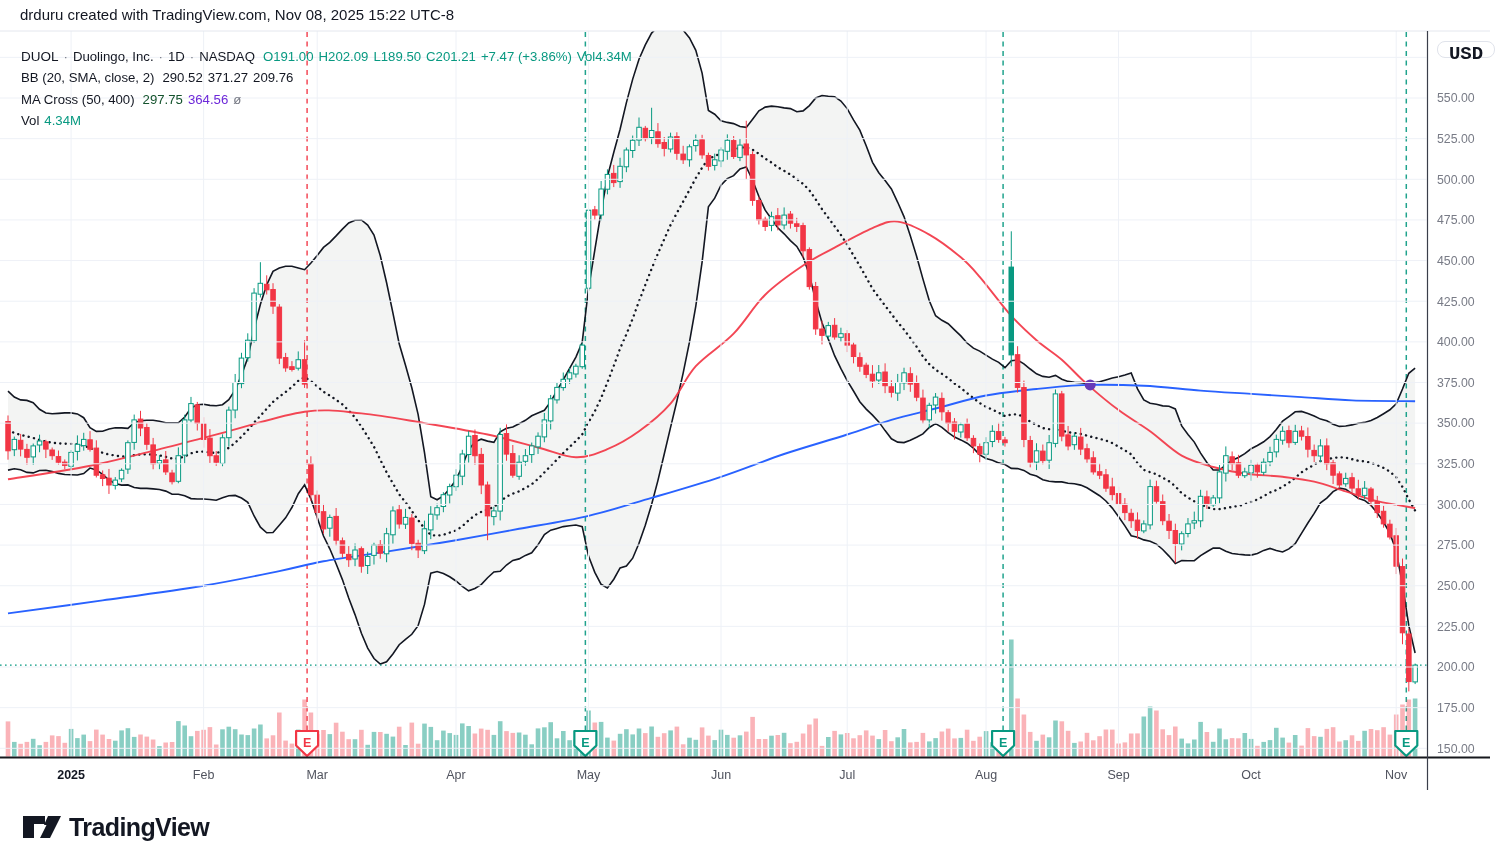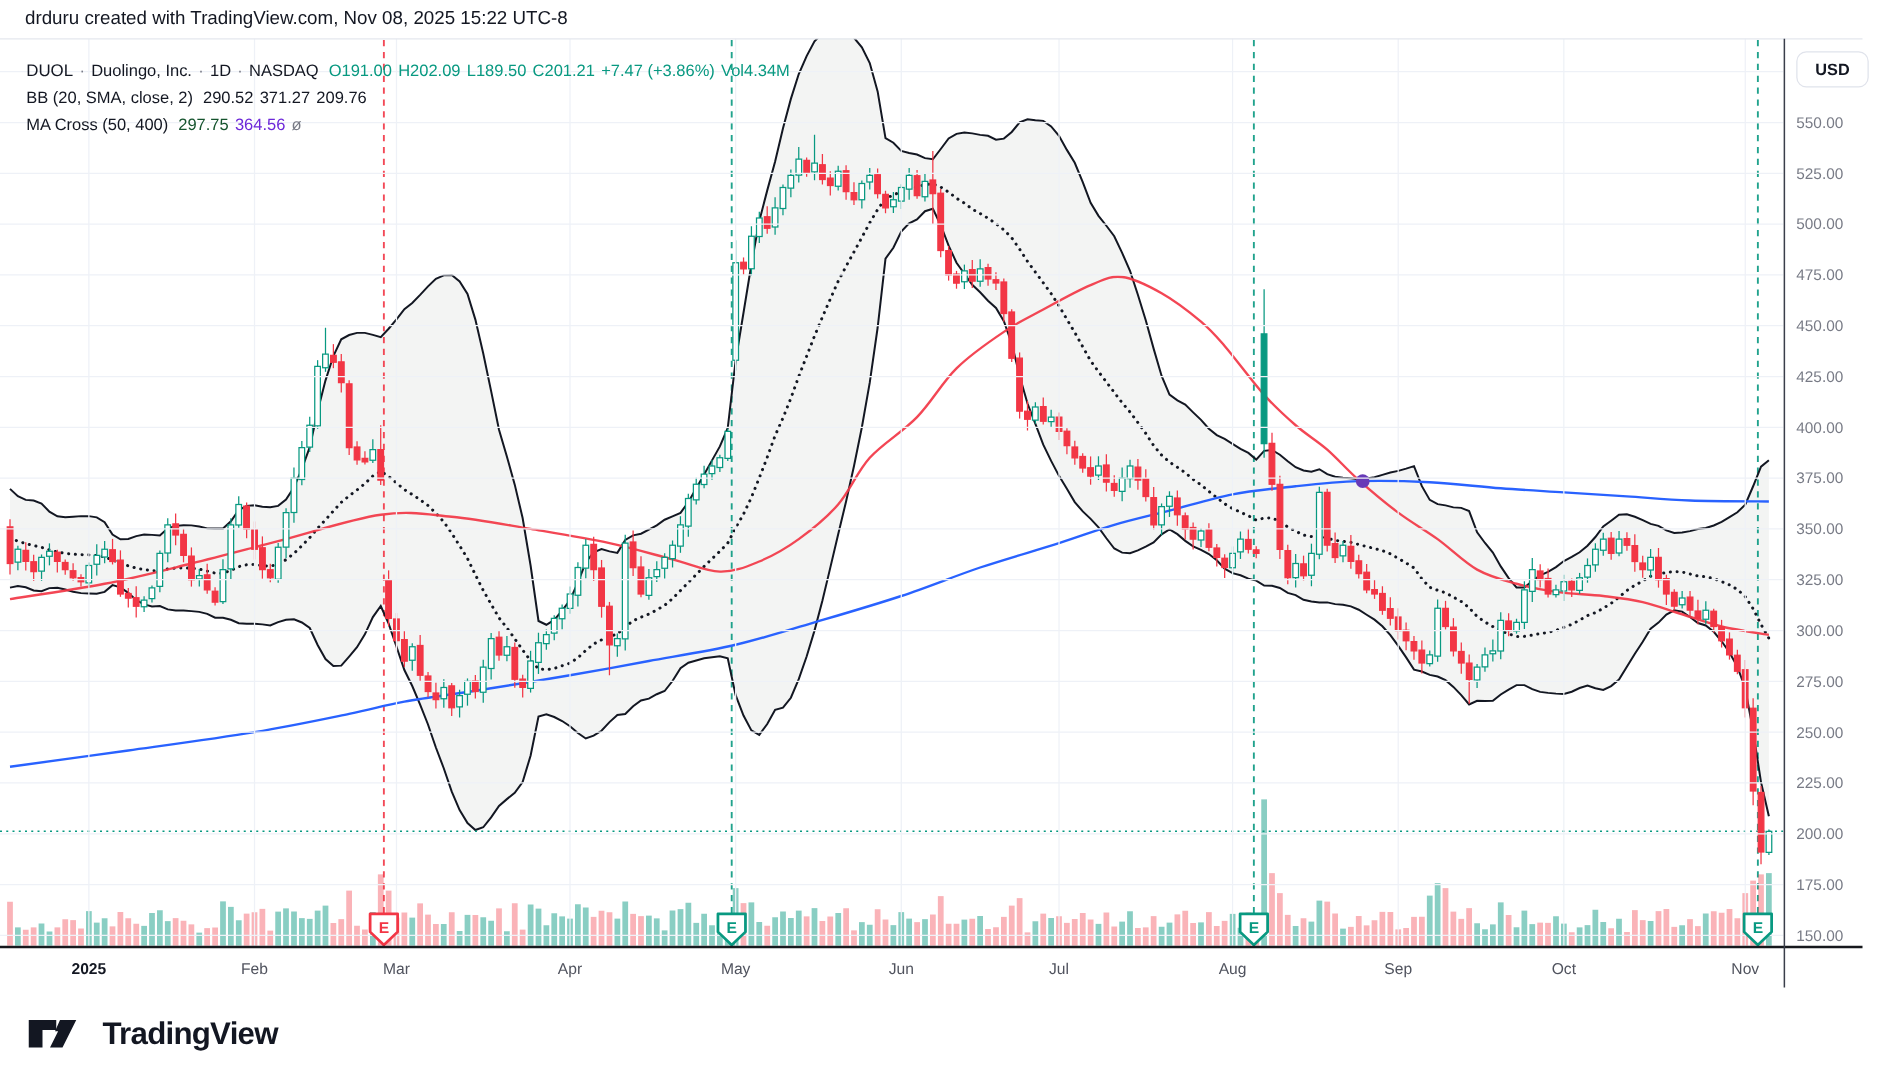--- a/index.html
+++ b/index.html
@@ -11,24 +11,24 @@
   .legend .row{height:21.5px;display:flex;align-items:flex-end;white-space:nowrap}
   .legend .sep{color:#787b86;margin:0 5px}
   .legend .sym{font-size:13.5px;color:#131722}
   .legend .g{color:#089981}
   .legend .r{color:#14532d}
   .legend .b{color:#6d28d9}
   .legend .gray{color:#787b86}
   .legend .bold{font-weight:400}
   .legend .gap{margin-left:8px}
   .legend .sgap{margin-left:5px}
-  .usd-btn{position:absolute;top:41px;left:1437px;width:58px;height:29px;background:#fff;
-           border:1px solid #e0e3eb;border-radius:8px;font-family:Liberation Sans, sans-serif;
-           font-size:13px;font-weight:600;color:#131722;z-index:6;cursor:pointer}
-  .footer{position:absolute;top:812px;left:21px;display:flex;align-items:center;gap:19px;z-index:5}
+  .usd-btn{position:absolute;top:41px;left:1437px;width:58px;height:17px;background:#fff;
+           border:1px solid #e0e3eb;border-radius:8px;font-family:Liberation Mono, monospace;
+           font-size:19px;font-weight:600;color:#131722;z-index:6;cursor:pointer}
+  .footer{position:absolute;top:812px;left:21px;display:flex;align-items:center;gap:6px;z-index:5}
   .brand{font-size:25px;font-weight:800;color:#131722;letter-spacing:-0.6px}
 </style>
 </head>
 <body>
 
 <div class="attr">drduru created with TradingView.com, Nov 08, 2025 15:22 UTC-8</div>
 
 <svg id="chart-svg" width="1510" height="800">
     <defs>
       <clipPath id="pane">
@@ -832,20 +832,24 @@
     <span class="bold gap">290.52</span>
     <span class="bold sgap">371.27</span>
     <span class="bold sgap">209.76</span>
   </div>
   <div class="row">
     <span>MA Cross (50, 400)</span>
     <span class="r gap">297.75</span>
     <span class="b sgap">364.56</span>
     <span class="gray sgap">ø</span>
   </div>
+  <div class="row">
+    <span>Vol</span>
+    <span class="g sgap">4.34M</span>
+  </div>
 </div>
 
 <button class="usd-btn">USD</button>
 
 <div class="footer">
   <svg width="42" height="30" viewBox="0 0 42 30">
     <path d="M2 4 H24 V12 H13 V26 H2 Z" fill="#131722"></path>
     <path d="M27 4 H40 L29 26 H19 L25.5 13 H23 Z" fill="#131722"></path>
   </svg>
   <span class="brand">TradingView</span>

